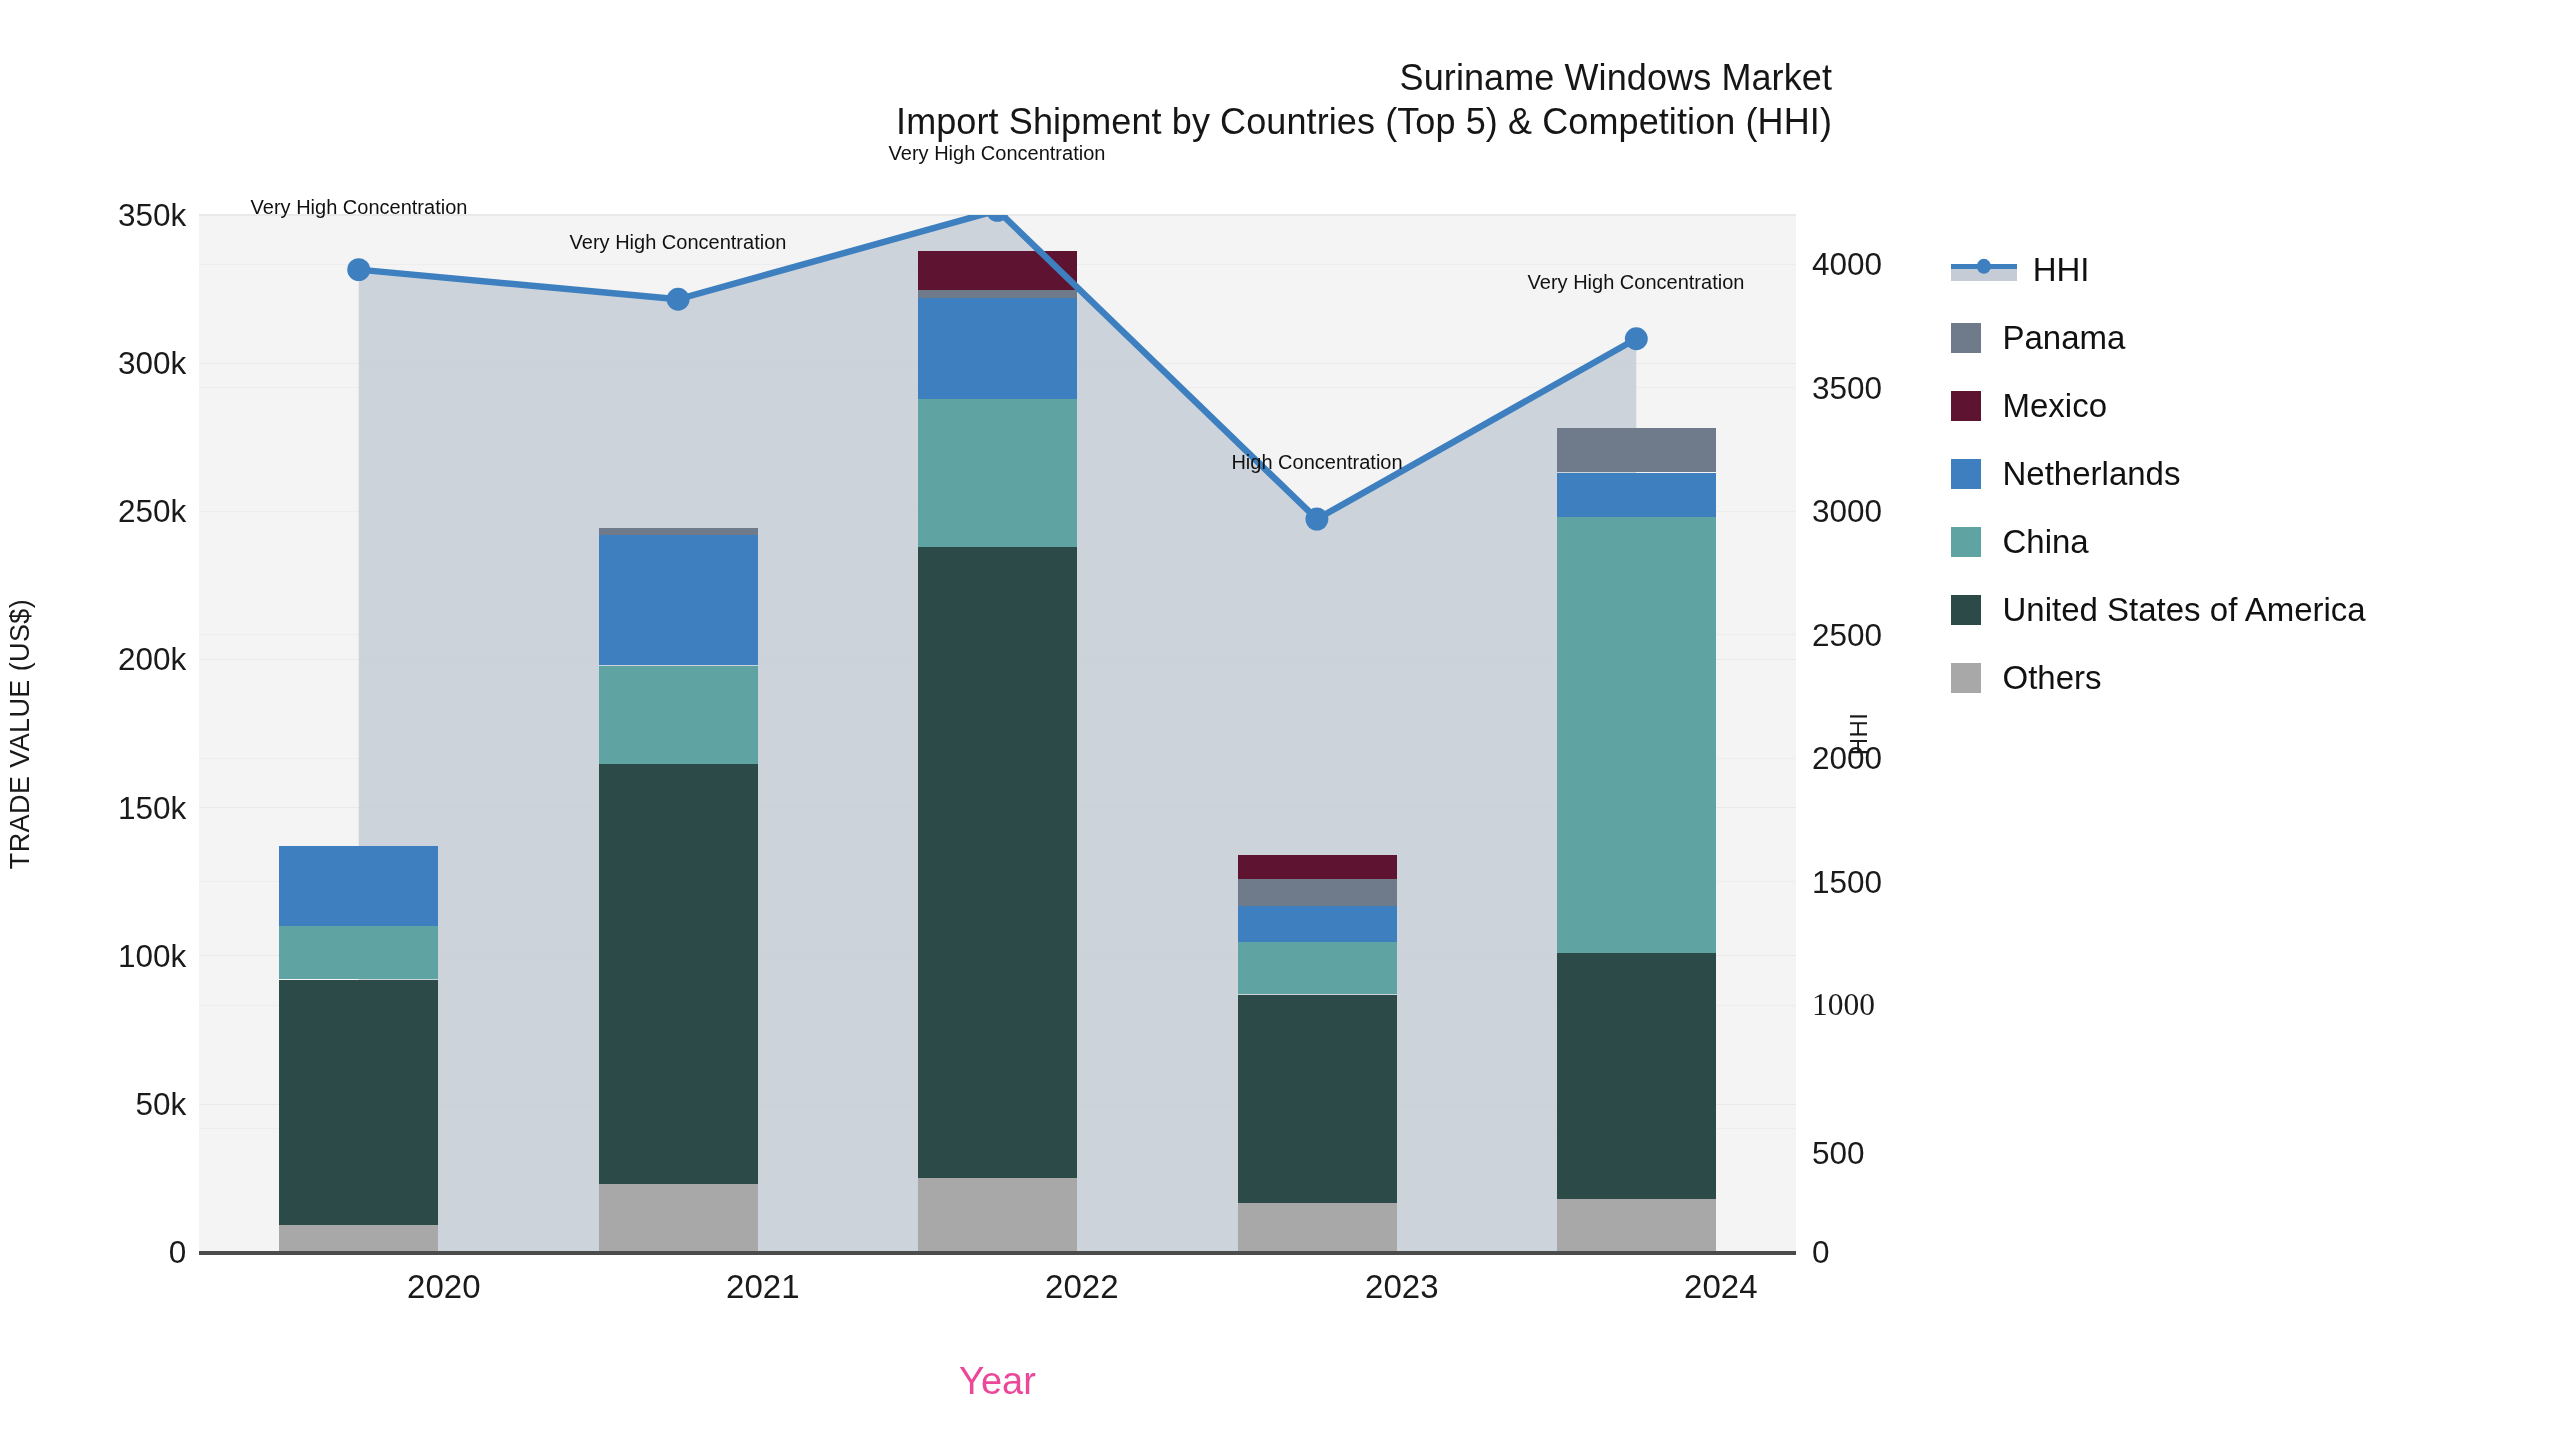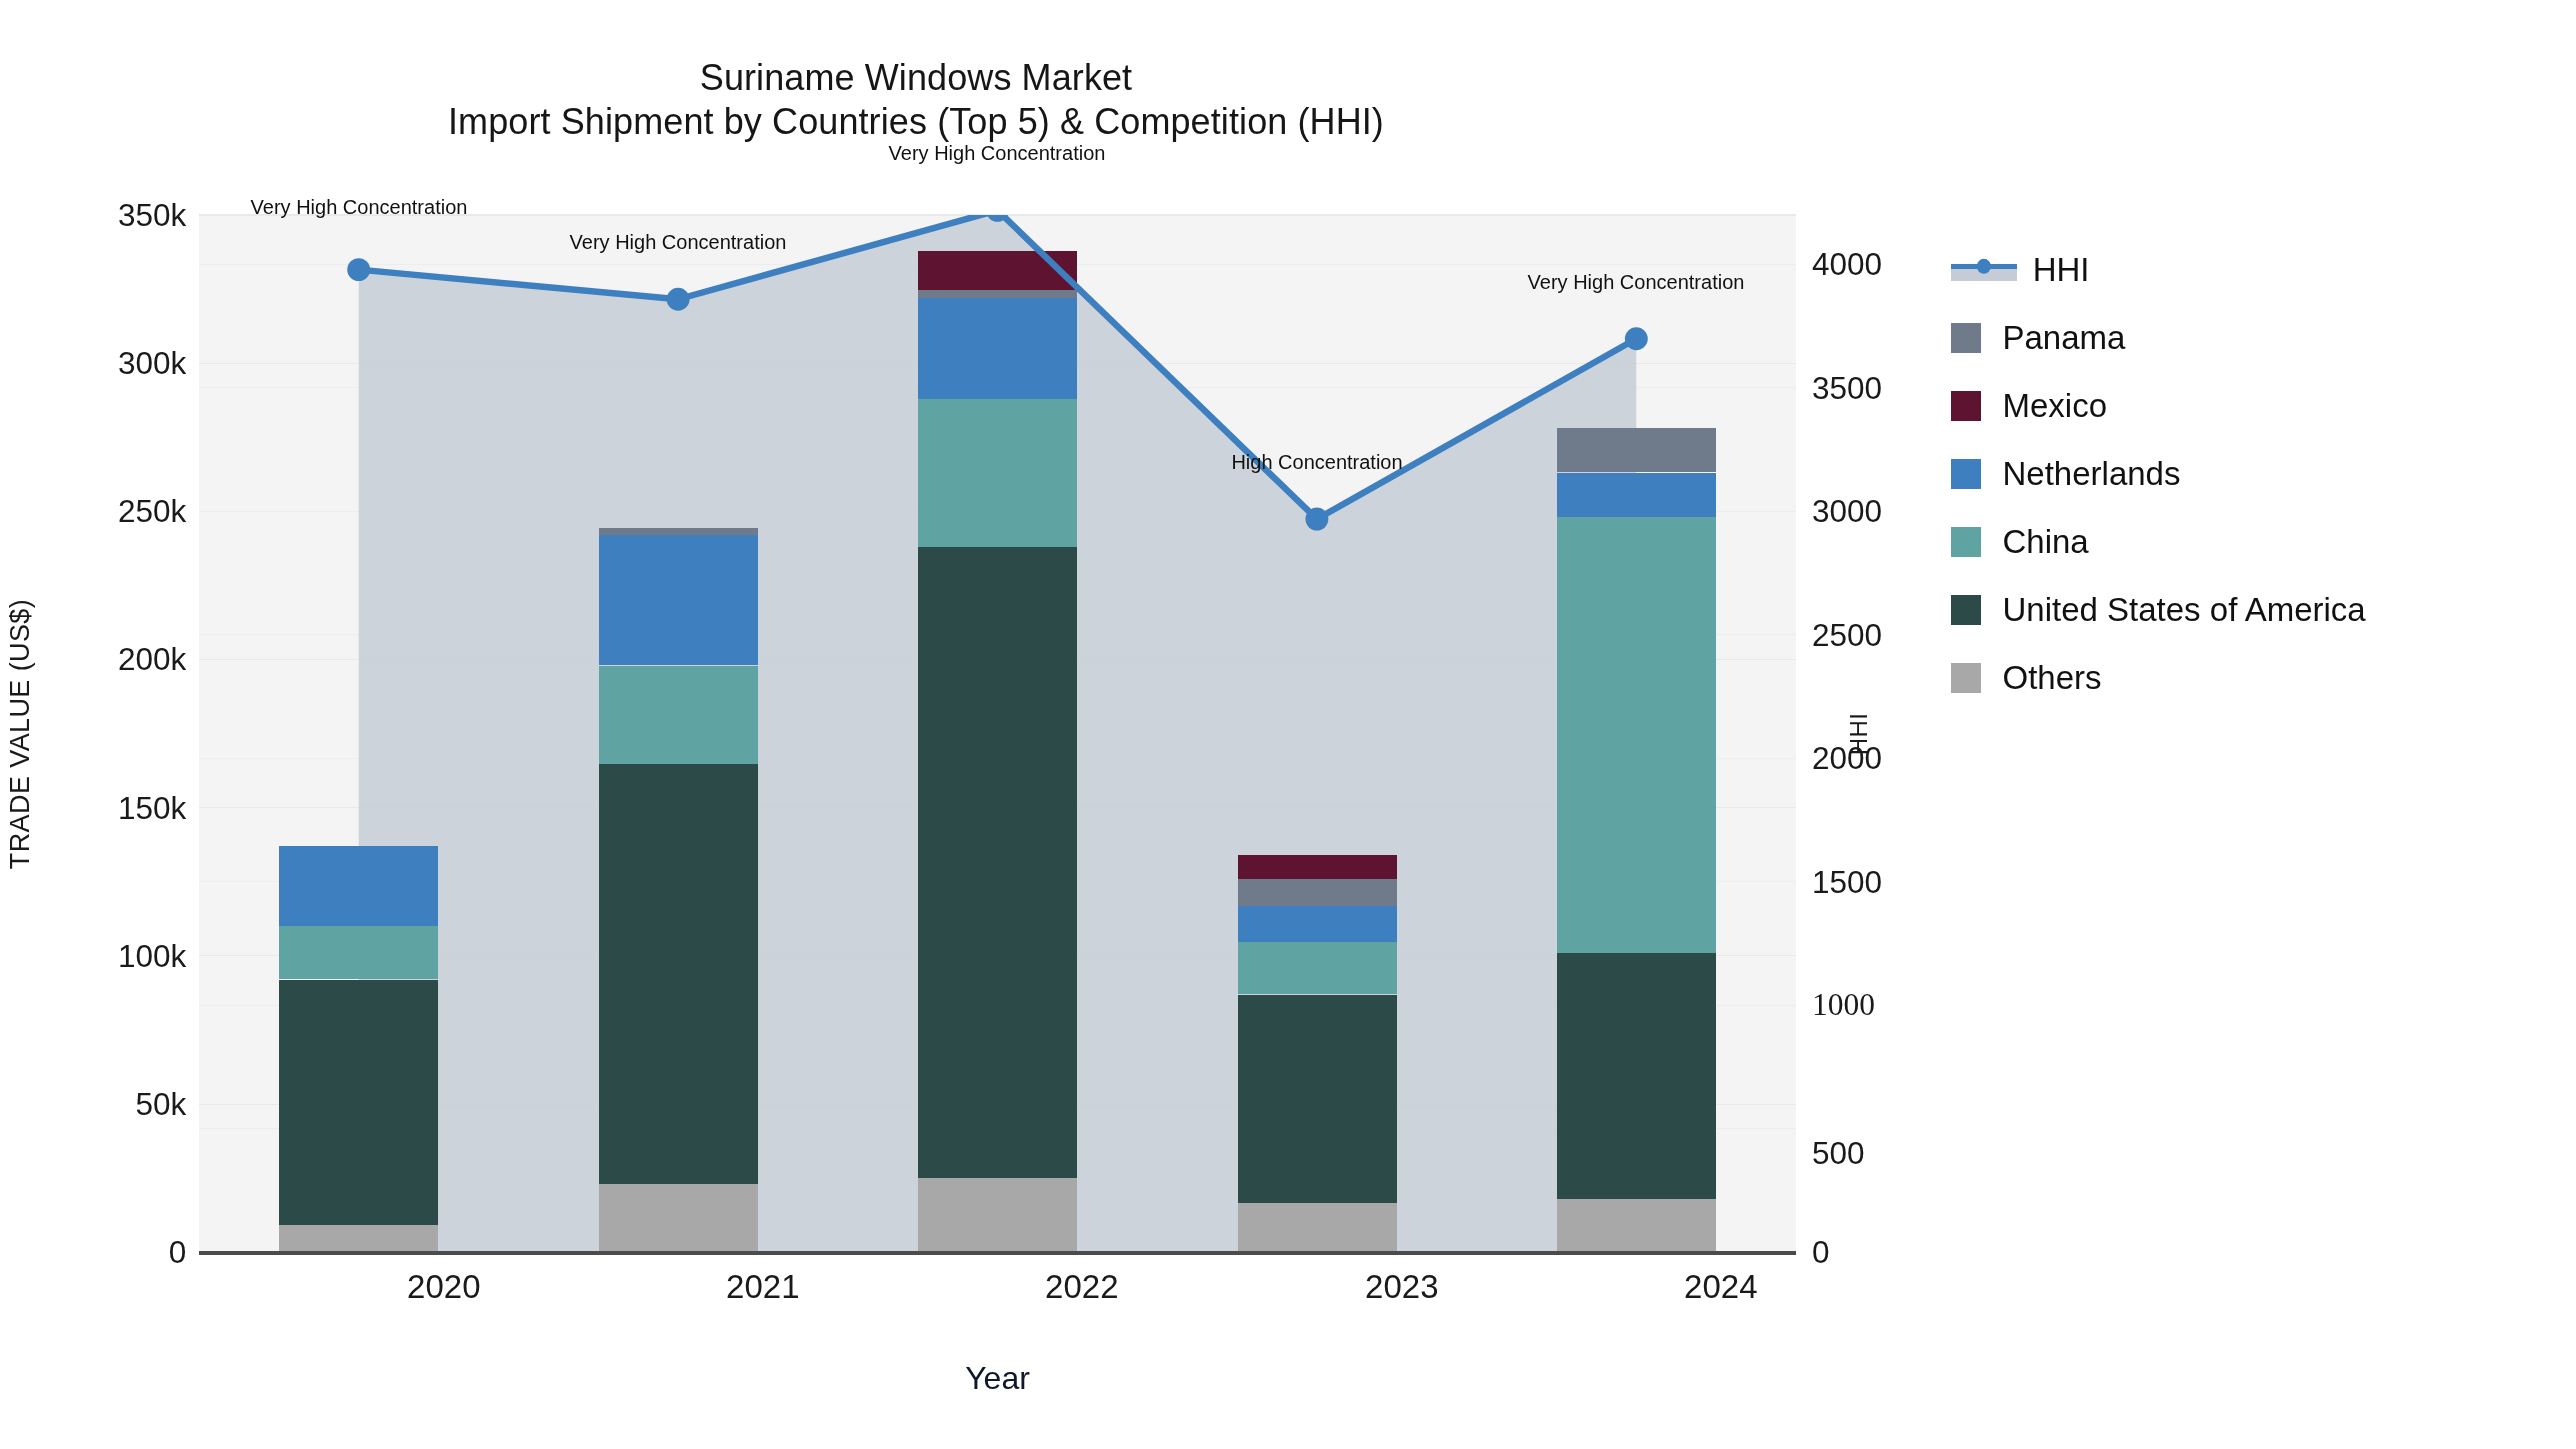--- a/index.html
+++ b/index.html
@@ -9,21 +9,21 @@
     background:#ffffff;
     font-family:"Liberation Sans", sans-serif;
     overflow:hidden;
     position:relative;
   }
   #figure{position:absolute;inset:0;}
 
   
   #title-block{
     position:absolute;left:0;top:56px;width:1832px;
-    text-align:center;color:#161616;
+    text-align:right;color:#161616;
   }
   #title-block .t-line{font-size:36px;line-height:1.22;font-weight:400;letter-spacing:0.1px;}
 
   
   #plot{
     position:absolute;left:199px;top:215px;width:1597px;height:1038px;
     background:#f4f4f4;
   }
   .gridline{position:absolute;left:0;width:100%;height:1.4px;background:#e9e9e9;}
   .gridline.minor{background:#ededed;height:1.4px;}
@@ -57,21 +57,21 @@
     transform-origin:center center;
     font-size:24px;color:#1a1a1a;white-space:nowrap;letter-spacing:0.4px;
   }
 
   .xtick{
     position:absolute;top:1268px;width:243px;text-align:right;
     font-size:33px;color:#1a1a1a;transform:translateX(-50%);
   }
   #xlabel{
     position:absolute;left:199px;top:1360px;width:1597px;text-align:center;
-    font-size:32px;color:#0f172a;
+    font-size:38px;color:#ec4899;
   }
 
   
   .bar-seg{position:absolute;}
 
   
   .annot{
     position:absolute;font-size:20px;color:#111;white-space:nowrap;
     transform:translateX(-50%);
   }

